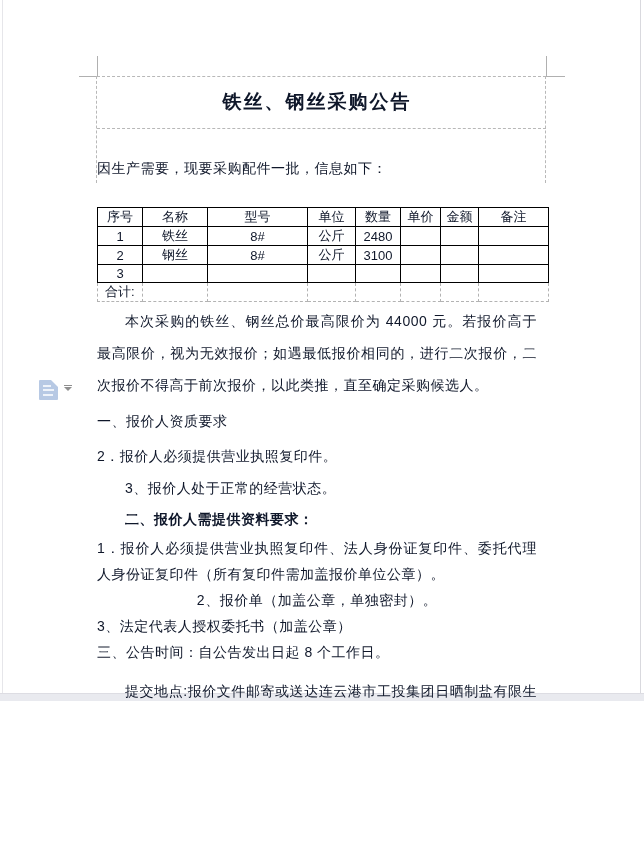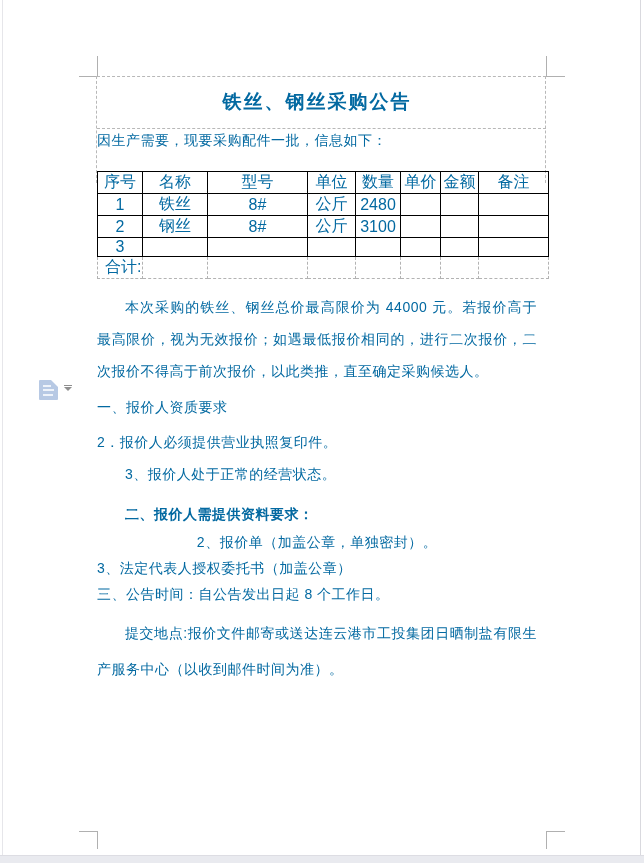--- a/index.html
+++ b/index.html
@@ -1,20 +1,20 @@
 <!DOCTYPE html>
 <html><head>
 <meta charset="utf-8">
 <style>
   html,body { margin:0; padding:0; }
   body { font-family: "Liberation Sans", "DejaVu Sans", sans-serif; background:#fff; }
 
   .page {
-    position:relative; width:644px; height:863px;
-    background:#ffffff; overflow:hidden; color:#0369a1;
+    position:relative; width:644px; height:701px;
+    background:#ffffff; overflow:hidden; color:#0f172a;
   }
 
   
   .edge-left  { position:absolute; left:2px;  top:0; bottom:7px; width:1px; background:#e6e6ea; }
   .edge-right { position:absolute; left:640px; top:0; bottom:7px; width:1px; background:#d9d9de; }
   .bottom-strip { position:absolute; left:0; right:0; bottom:0; height:7px; background:#e9eaef; border-top:1px solid #dddde3; }
 
   
   .crop { position:absolute; width:18px; height:20px; }
   .crop.tl { left:79px;  top:56px;  border-right:1px solid #b0b0b0; border-bottom:1px solid #b0b0b0; }
@@ -48,38 +48,38 @@
     border-top:4px solid #8f8f8f; }
   .smart-caret-bar { position:absolute; left:25px; top:6px; width:8px; height:1px; background:#8f8f8f; }
 
   
   .content { position:absolute; left:97px; top:76px; width:440px; }
 
   .title-block { height:52px; display:flex; align-items:center; justify-content:center; }
   .doc-title { font-size:19px; font-weight:bold; letter-spacing:2px; margin:0; }
 
   .doc-text { margin:0; font-size:14px; letter-spacing:0.5px; }
-  .intro { margin-top:2px; line-height:20px; }
+  .intro { margin-top:30px; line-height:20px; }
 
   table.proc { border-collapse:collapse; table-layout:fixed; width:451px;
-    font-size:16px; margin-top:21px; }
+    font-size:13px; margin-top:29px; }
   table.proc th, table.proc td {
     border:1px solid #000; height:17px; padding:0 1px;
     text-align:center; font-weight:normal; overflow:hidden; white-space:nowrap;
   }
   table.proc tr.total td { border:1px dashed #b3b3b3; height:14px; }
   table.proc tr.total td.label { text-align:left;padding-left:12px; }
   table.proc tr.total td.label span { position:relative; left:-5px; }
 
-  .p-limit   { margin-top:12px; line-height:32px; text-align:justify; text-indent:2em; }
+  .p-limit   { margin-top:3px; line-height:32px; text-align:justify; text-indent:2em; }
   .s1-head   { margin-top:5px; line-height:30px; }
   .s1-item1  { margin-top:2px; line-height:31px; text-align:justify; }
   .s1-item2  { margin-top:5px; line-height:31px; }
   .s1-item3  { margin-top:1px; line-height:31px;margin-left:28px; }
-  .s2-head   { margin-top:10px; line-height:29px; font-weight:bold; text-indent:2em; }
+  .s2-head   { margin-top:1px; line-height:29px; font-weight:bold; text-indent:2em; }
   .s2-item1  { margin-top:1px; line-height:26px; text-align:justify; }
   .s2-item2  { margin-top:0;   line-height:26px;text-align:center; }
   .s2-item3  { margin-top:0;   line-height:26px; }
   .s3-head   { margin-top:0;   line-height:26px; }
   .p-method  { margin-top:8px; line-height:26px; text-indent:2em; }
   .p-location{ margin-top:8px; line-height:36px; text-align:justify; text-indent:2em; }
 </style>
 </head>
 <body>
 
@@ -181,19 +181,20 @@
         <td></td>
       </tr>
     </tbody>
       </table>
 
     <p class="doc-text p-limit">本次采购的铁丝、钢丝总价最高限价为 44000 元。若报价高于最高限价，视为无效报价；如遇最低报价相同的，进行二次报价，二次报价不得高于前次报价，以此类推，直至确定采购候选人。</p>
     <p class="doc-text s1-head">一、报价人资质要求</p>
     <p class="doc-text s1-item2">2．报价人必须提供营业执照复印件。</p>
     <p class="doc-text s1-item3">3、报价人处于正常的经营状态。</p>
     <p class="doc-text s2-head">二、报价人需提供资料要求：</p>
+    <p class="doc-text s2-item1">1．报价人必须提供营业执照复印件、法人身份证复印件、委托代理人身份证复印件（所有复印件需加盖报价单位公章）。</p>
     <p class="doc-text s2-item2">2、报价单（加盖公章，单独密封）。</p>
     <p class="doc-text s2-item3">3、法定代表人授权委托书（加盖公章）</p>
     <p class="doc-text s3-head">三、公告时间：自公告发出日起 8 个工作日。</p>
     <p class="doc-text p-location">提交地点:报价文件邮寄或送达连云港市工投集团日晒制盐有限生产服务中心（以收到邮件时间为准）。</p>
 
   </div>
 </div>
 
 </body></html>

